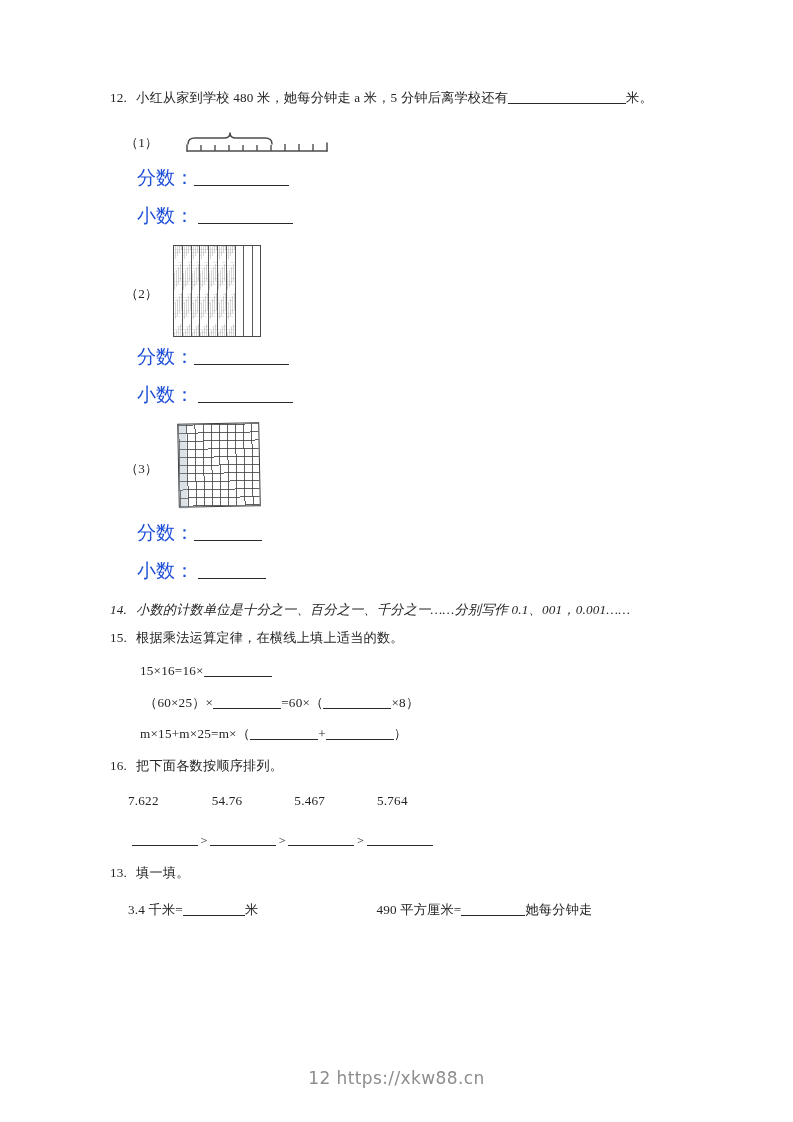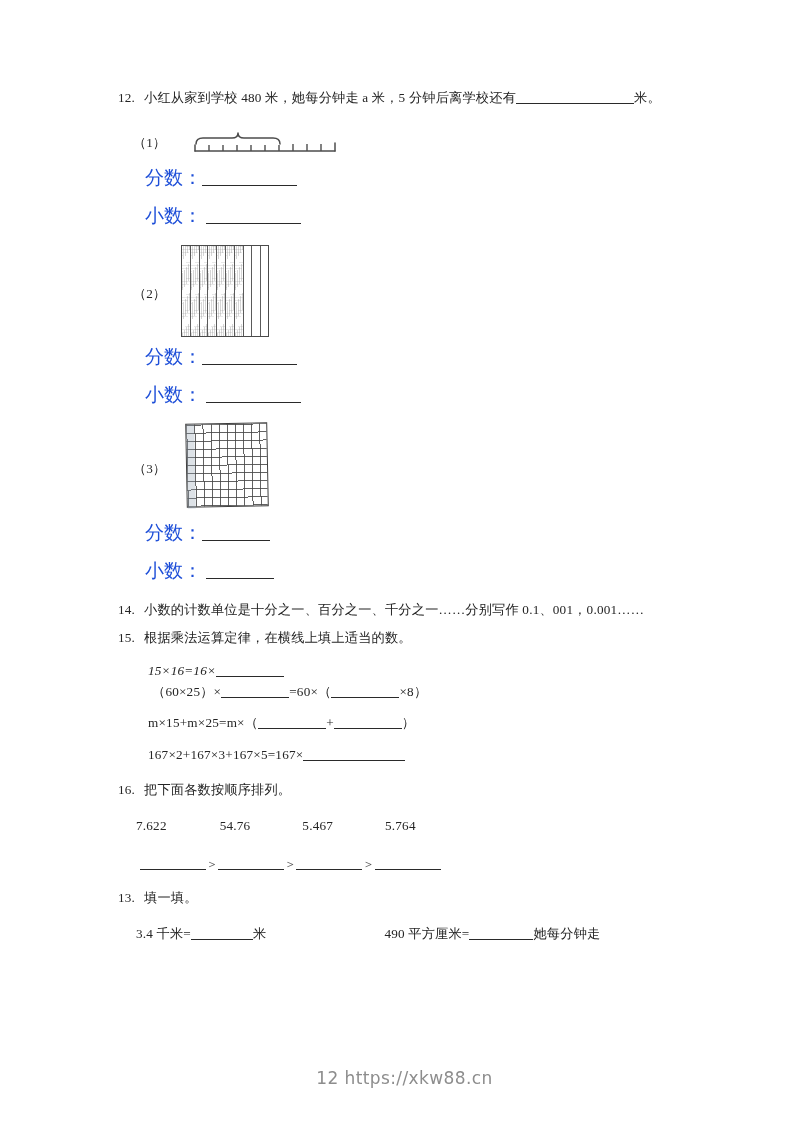--- a/index.html
+++ b/index.html
@@ -10,21 +10,21 @@
   body {
     width: 793px;
     height: 1122px;
     position: relative;
     font-family: "Liberation Serif", "DejaVu Serif", serif;
     color: #1a1a1a;
     overflow: hidden;
   }
   .page {
     position: absolute;
-    left: 8px; top: 0;
+    left: 0; top: 0;
     width: 765px;
     height: 1122px;
   }
   .content {
     position: absolute;
     left: 110px;
     top: 88px;
     width: 585px;
   }
 
@@ -236,43 +236,40 @@
       </div>
     </div>
 
     <div class="lbl-line row" style="padding-left:27px;margin-top:6px;margin-bottom:12px;">
       <span>分数：</span><span class="blank b-md"></span>
     </div>
     <div class="lbl-line row" style="padding-left:27px;margin-bottom:16px;">
       <span>小数：</span><span class="blank b-md" style="margin-left:4px;"></span>
     </div>
 
-    <div class="qline row" style="margin-bottom:7px;">
+    <div class="qline row" style="margin-bottom:7px;font-style:italic;">
       <span class="qnum">14.</span><span>小数的计数单位是十分之一、百分之一、千分之一……分别写作 0.1、001，0.001……</span>
     </div>
 
     <div class="qline row" style="margin-bottom:13px;">
       <span class="qnum">15.</span><span>根据乘法运算定律，在横线上填上适当的数。</span>
     </div>
 
-    <div class="subline row" style="padding-left:30px;font-style:italic;">
+    <div class="subline row" style="padding-left:30px;margin-bottom:11px;">
       <span>15×16=16×</span><span class="blank b-md"></span>
     </div>
 
     <div class="subline row" style="padding-left:34px;margin-bottom:11px;">
       <span>（60×25）×</span><span class="blank b-md"></span><span>=60×（</span><span class="blank b-md"></span><span>×8）</span>
     </div>
 
     <div class="subline row" style="padding-left:30px;margin-bottom:11px;">
       <span>m×15+m×25=m×（</span><span class="blank b-md"></span><span>+</span><span class="blank b-md"></span><span>）</span>
     </div>
 
-    <div class="subline row" style="padding-left:30px;margin-bottom:15px;">
-      <span>167×2+167×3+167×5=167×</span><span class="blank b-xl" style="width:102px;"></span>
-    </div>
 
     <div class="qline row" style="margin-bottom:15px;">
       <span class="qnum">16.</span><span>把下面各数按顺序排列。</span>
     </div>
 
     <div class="subline row" style="padding-left:18px;margin-bottom:18px;">
       <span>7.622</span><span style="display:inline-block;width:53px;"></span><span>54.76</span><span style="display:inline-block;width:52px;"></span><span>5.467</span><span style="display:inline-block;width:52px;"></span><span>5.764</span>
     </div>
 
     <div class="subline row" style="padding-left:22px;margin-bottom:13px;">

